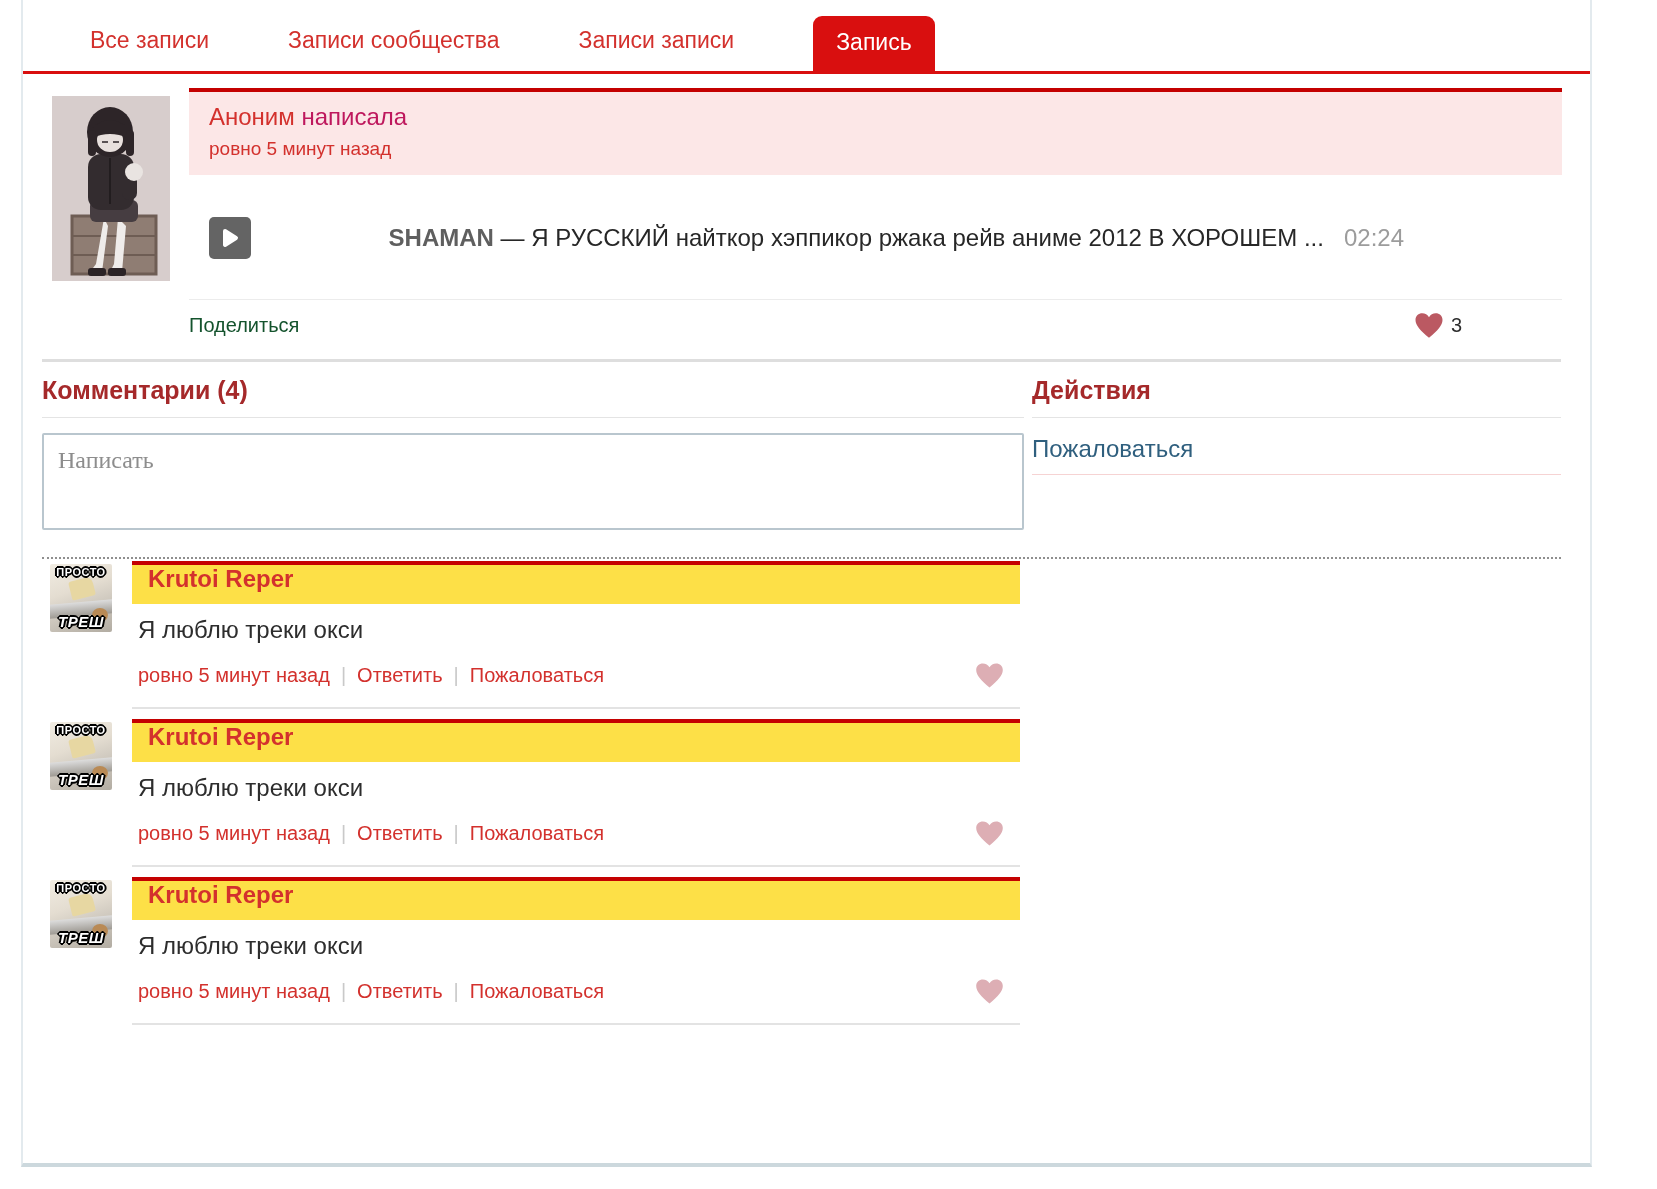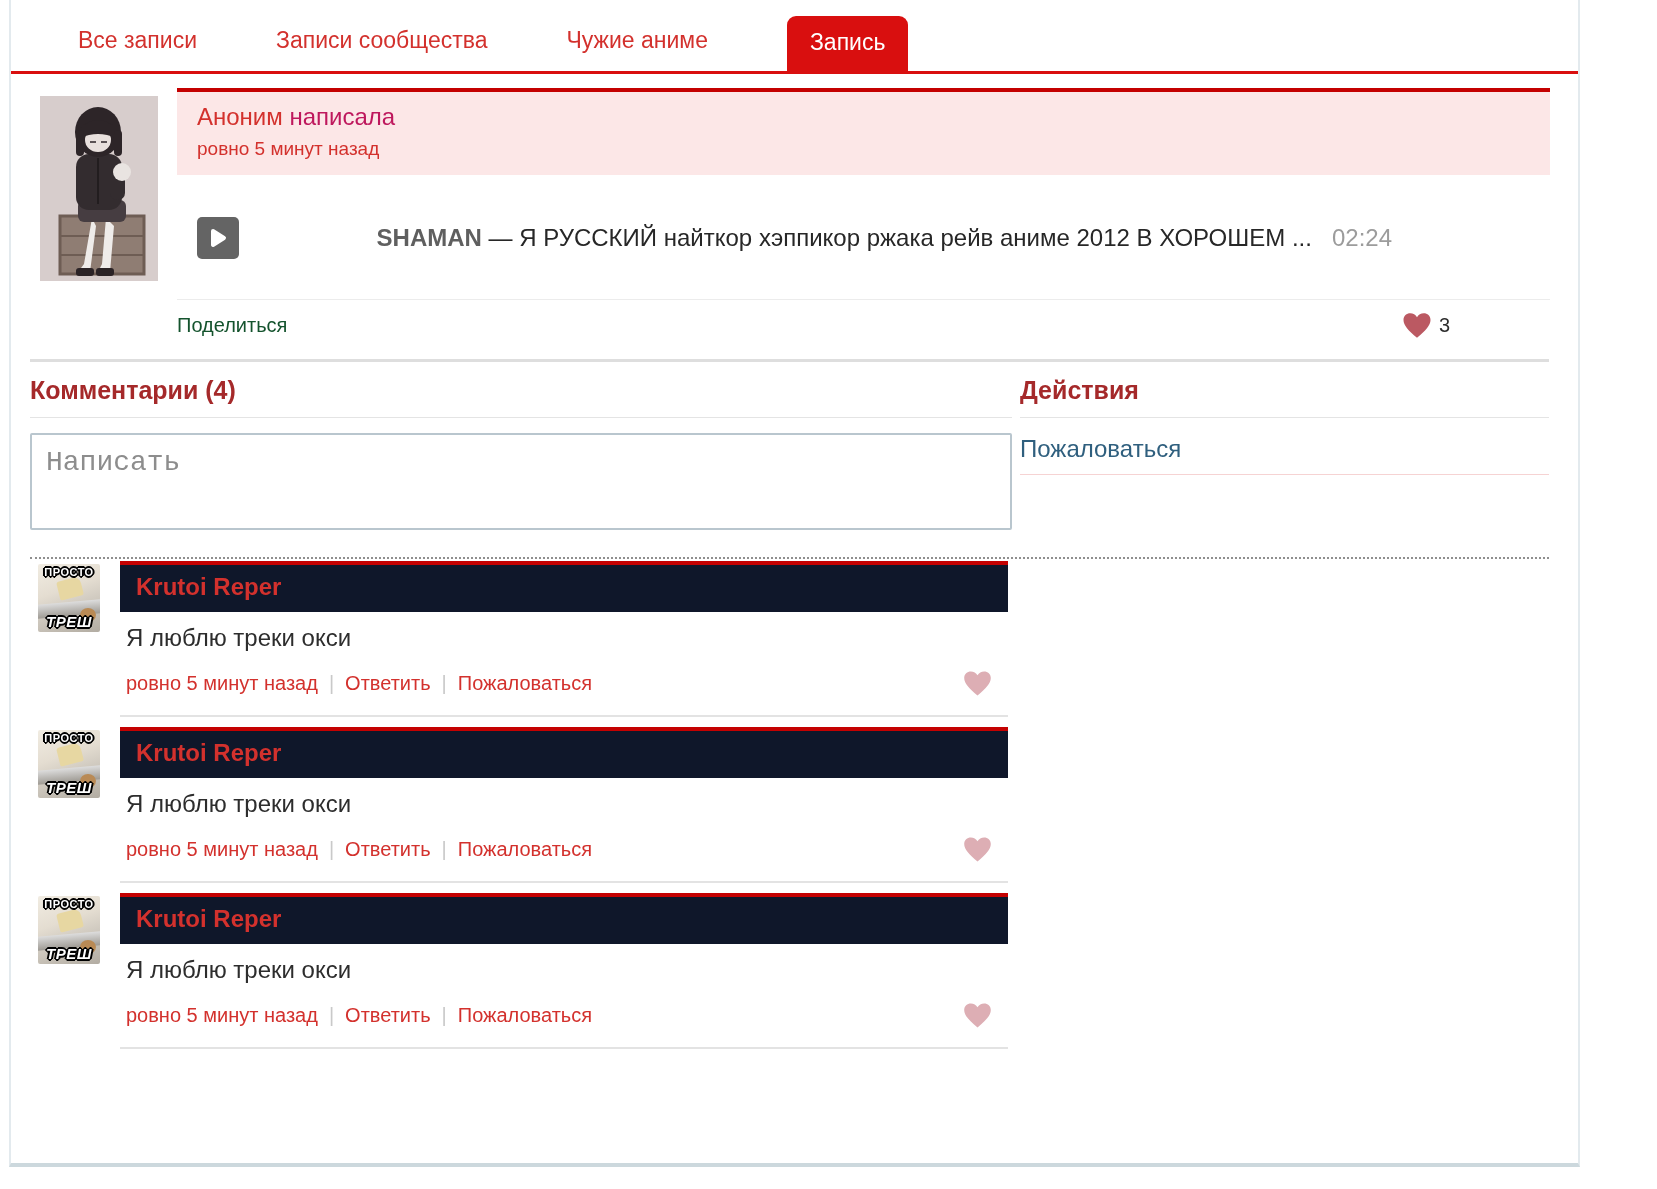--- a/index.html
+++ b/index.html
@@ -1,17 +1,17 @@
 <!DOCTYPE html>
 <html><head>
 <meta charset="utf-8">
 <style>
   html,body { margin:0; padding:0; background:#ffffff; }
   body { width:1657px; height:1189px; position:relative; font-family:"Liberation Sans","DejaVu Sans",sans-serif; color:#2e2e2e; }
-  .container { position:absolute; left:9px; top:0; width:1571px; height:1167px; box-sizing:border-box;
+  .container { position:absolute; left:21px; top:0; width:1571px; height:1167px; box-sizing:border-box;
                border-left:2px solid #e3eaee; border-right:2px solid #e3eaee; border-bottom:4px solid #ccd8dd; background:#fff; }
 
   
   .tabs { display:flex; align-items:flex-end; height:74px; padding-left:67px; border-bottom:3px solid #d90f0f; box-sizing:border-box; }
   .tab { font-size:23px; color:#d3312d; margin-right:79px; padding-bottom:17px; cursor:pointer; white-space:nowrap; }
   .tab.active { background:#d90f0f; color:#ffffff; padding:13px 23px 15px; border-radius:9px 9px 0 0; margin-right:0;margin-top:28px; }
 
   
   .post-row { display:flex; margin:14px 28px 0 29px; }
   .post-avatar { width:118px; height:185px; margin-top:8px; flex-shrink:0; }
@@ -37,60 +37,60 @@
 
   .section-divider { border-top:3px solid #dedede; margin:20px 29px 0 19px; }
 
   
   .columns { display:flex; margin:0 29px 0 19px; }
   .col-left { width:982px; flex-shrink:0; }
   .col-right { flex:1; margin-left:8px; min-width:0; }
   .col-heading { font-size:25px; font-weight:bold; color:#a5292a; margin:14px 0 12px; line-height:29px; }
   .heading-divider { border-top:1px solid #e4e4e4; }
   .comment-box { display:block; width:100%; box-sizing:border-box; height:97px; border:2px solid #b9c6ce; border-radius:2px;
-                 margin-top:15px; font-size:28px; color:#2e2e2e; padding:12px 14px; resize:none; outline:none;
-                 font-family:Liberation Mono, monospace; }
+                 margin-top:15px; font-size:24px; color:#2e2e2e; padding:12px 14px; resize:none; outline:none;
+                 font-family:Liberation Serif, serif; }
   .comment-box::placeholder { color:#8d8d8d; }
   .report-action { display:inline-block; color:#2f5f7e; font-size:24px; margin-top:17px; cursor:pointer; }
   .pink-divider { border-top:1px solid #f6d3d3; margin-top:11px; }
 
   .dotted-separator { border-top:2px dotted #8f8f8f; margin:27px 29px 0 19px; }
 
   
   .comments-list { margin:2px 0 0 19px; }
   .comment { display:flex; }
   .comment-avatar { width:62px; height:68px; margin:3px 0 0 8px; flex-shrink:0; position:relative; overflow:hidden; border-radius:2px; cursor:pointer;
                     background:linear-gradient(160deg,#f1ece2 0%,#e4ddd1 38%,#cfc9bf 62%,#b2aca2 100%); }
   .meme-grater { position:absolute; bottom:16px; left:-4px; right:-4px; height:14px; background:linear-gradient(#dddddd,#9e9a93); transform:rotate(-5deg); }
   .meme-cheese { position:absolute; top:15px; left:20px; width:24px; height:19px; background:#e7d7a2; border-radius:3px 7px 2px 2px; transform:rotate(-14deg); }
   .meme-nut { position:absolute; bottom:10px; right:4px; width:16px; height:14px; background:#b98a55; border-radius:50%; }
   .meme-text { position:absolute; left:0; width:100%; text-align:center; font-weight:bold; color:#ffffff; letter-spacing:0.5px;
                text-shadow:-2px 0 0 #000, 2px 0 0 #000, 0 -2px 0 #000, 0 2px 0 #000, -1px -1px 0 #000, 1px 1px 0 #000, -1px 1px 0 #000, 1px -1px 0 #000; }
   .meme-top { top:2px; font-size:11px; }
   .meme-bottom { bottom:2px; font-size:15px;font-style:italic; }
   .comment-body { width:888px; margin-left:20px; }
-  .comment-header { border-top:4px solid #c40101; background:#0f172a; padding:8px 16px 11px; }
+  .comment-header { border-top:4px solid #c40101; background:#fde047; padding:0 16px 11px; }
   .comment-author { color:#d3312d; font-weight:bold; font-size:24px; line-height:28px; cursor:pointer; }
   .comment-text { font-size:24px; color:#2d2d2d; margin:12px 0 0 6px; line-height:28px; }
   .comment-links { display:flex; align-items:center; margin:18px 0 0 6px; font-size:20px; line-height:25px; }
   .comment-link { color:#d3312d; cursor:pointer; }
   .link-sep { color:#c9c9c9; margin:0 11px; }
   .heart-small { margin-left:auto; margin-right:16px; cursor:pointer; }
   .heart-small svg { width:29px; height:27px; display:block; }
   .comment-divider { border-top:2px solid #e3e3e3; margin:18px 0 10px; }
 </style>
 </head>
 <body>
 
 <div class="container">
 
   <div class="tabs">
     <div class="tab">Все записи</div>
     <div class="tab">Записи сообщества</div>
-    <div class="tab">Чужие аниме</div>
+    <div class="tab">Записи записи</div>
     <div class="tab active">Запись</div>
   </div>
 
   <div class="post-row">
     <div class="post-avatar">
       <svg viewBox="0 0 118 185" width="118" height="185">
         <rect width="118" height="185" fill="#d7cdcc"></rect>
         <rect x="20" y="120" width="84" height="58" fill="#8f7d73"></rect>
         <rect x="20" y="120" width="84" height="58" fill="none" stroke="#6e5d54" stroke-width="3"></rect>
         <line x1="20" y1="140" x2="104" y2="140" stroke="#6e5d54" stroke-width="2"></line>

